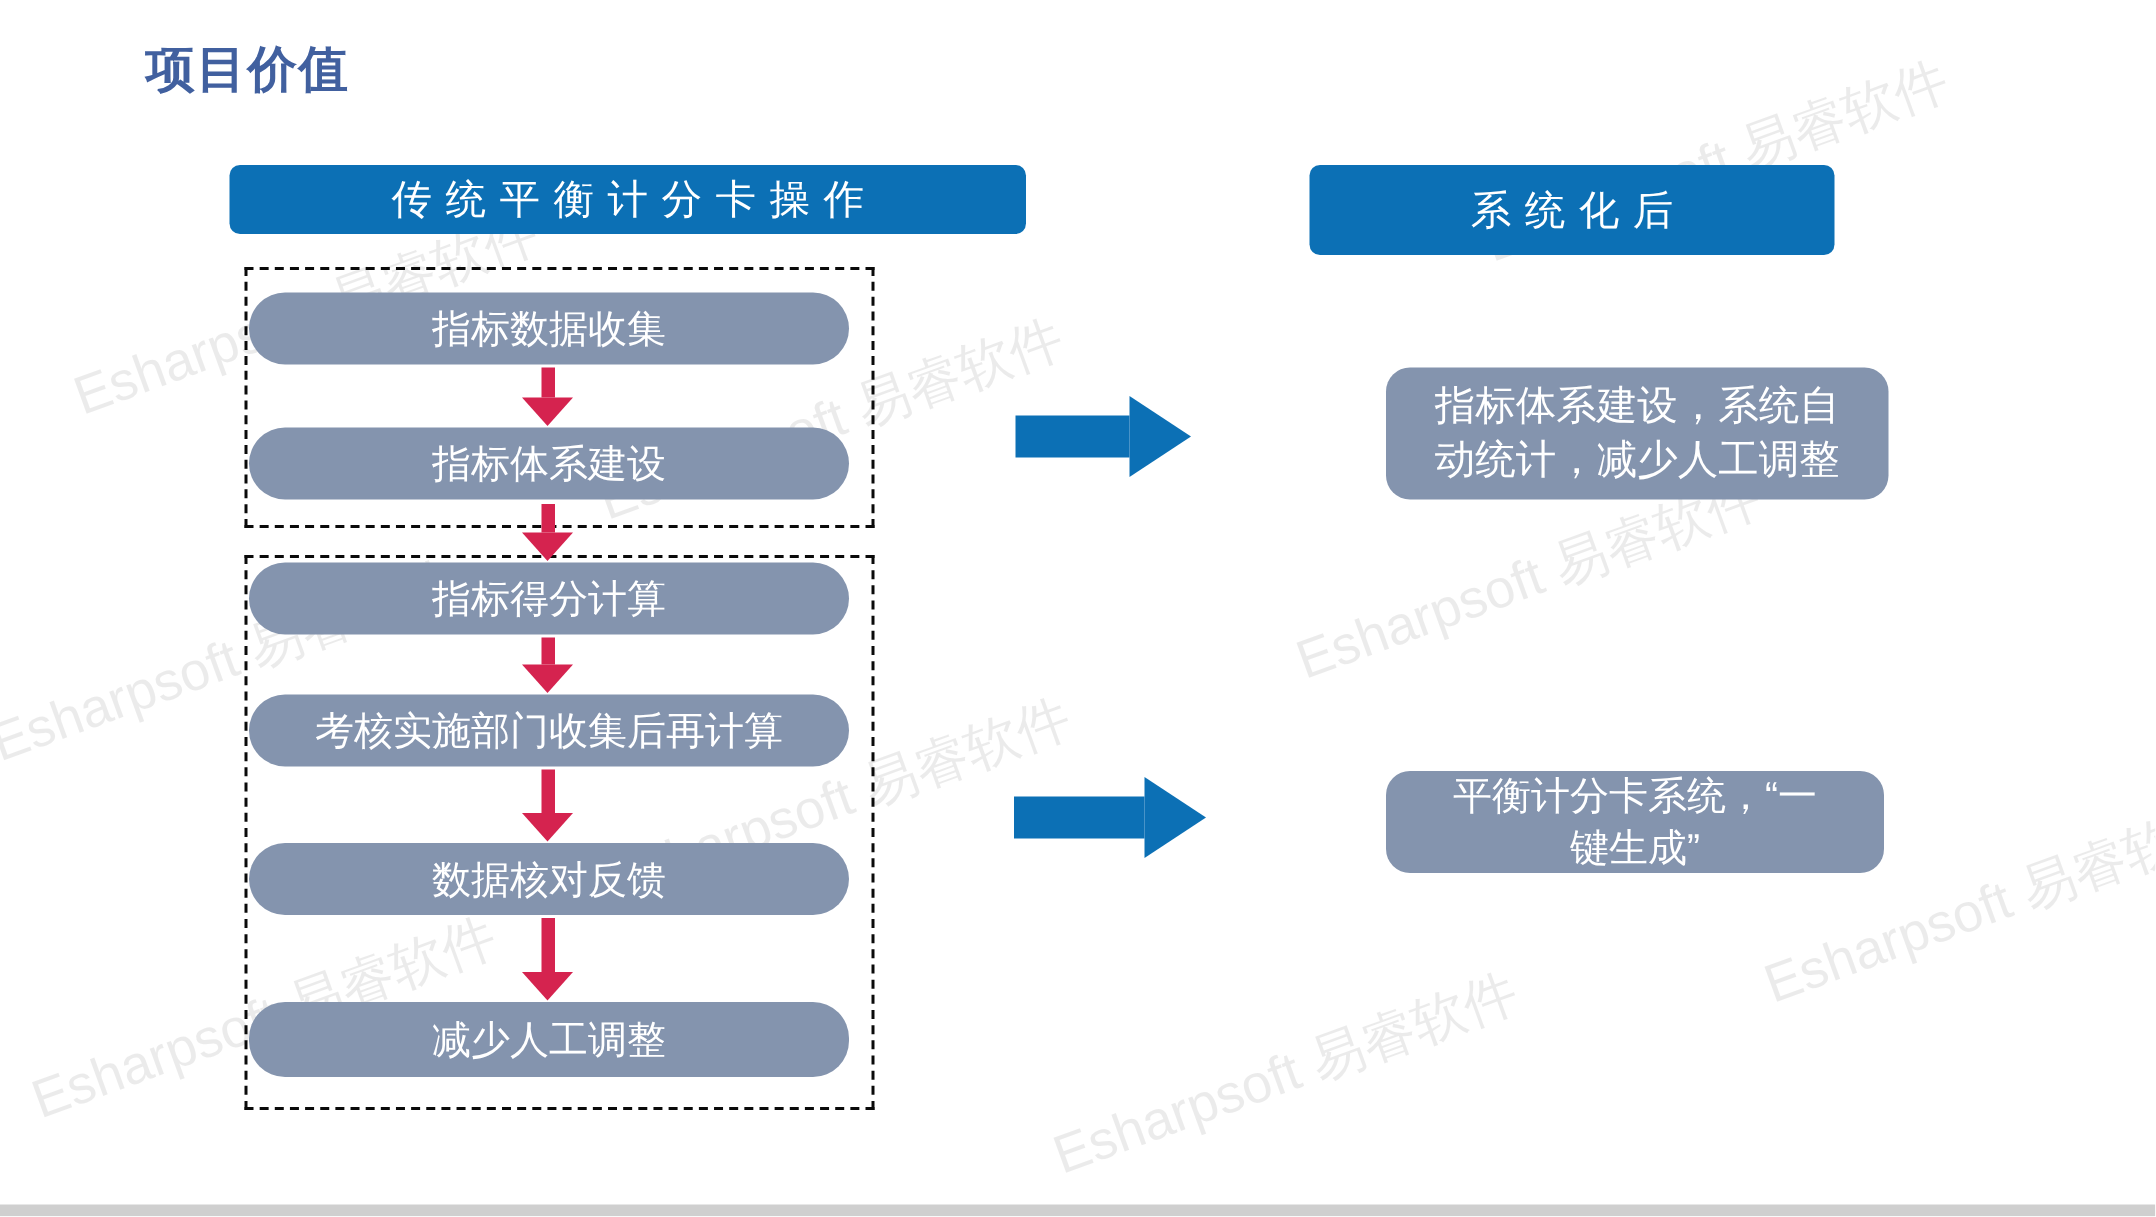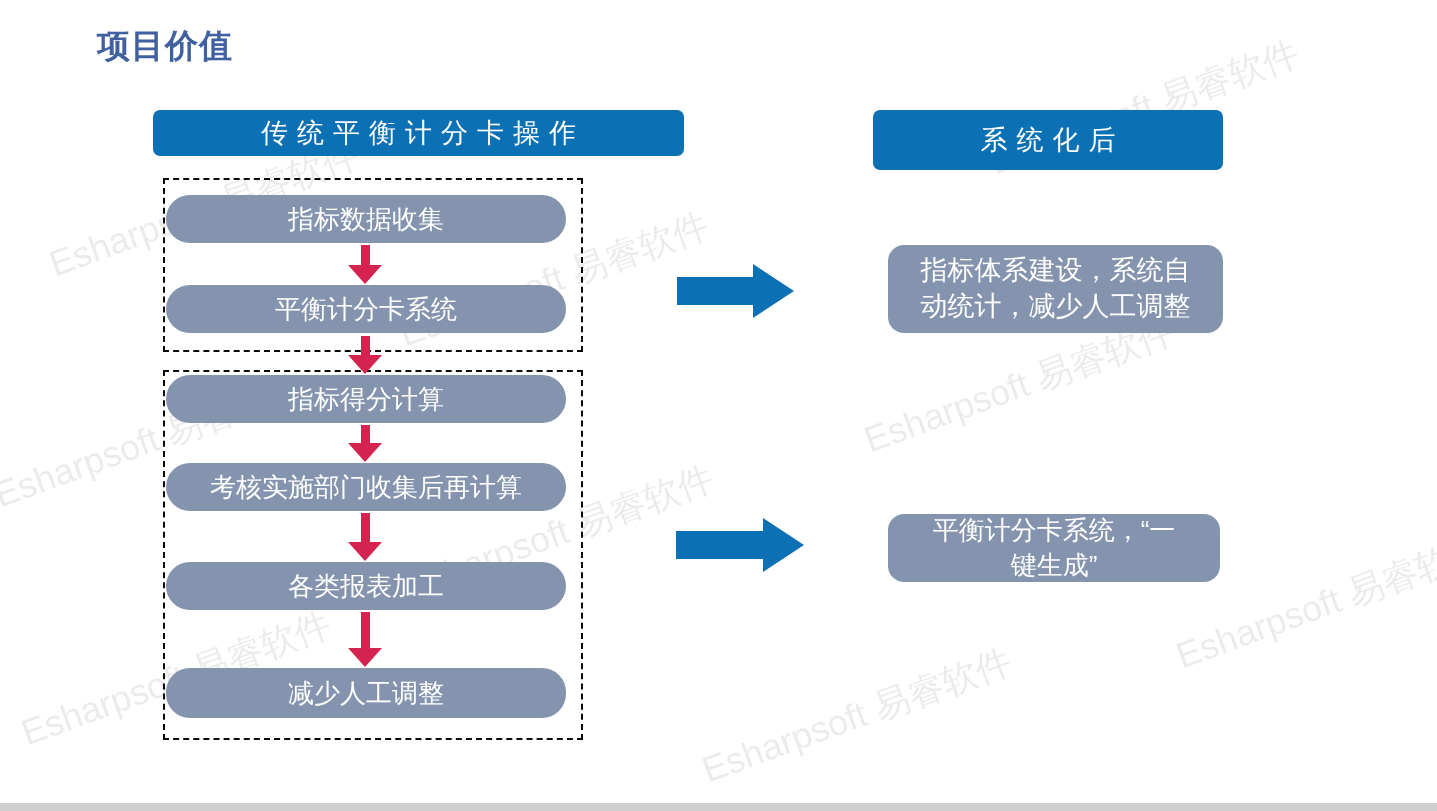--- a/index.html
+++ b/index.html
@@ -106,20 +106,21 @@
   .right-arrow.r1{left:676px;top:518px;}
   .right-arrow.r1 .rshaft{width:87px;}
   
   .result-box{
     position:absolute;z-index:2;
     background:var(--box-gray);
     color:#fff;font-size:27px;line-height:1.33;
     border-radius:16px;
     display:flex;flex-direction:column;align-items:center;justify-content:center;
     text-align:center;
+    margin-left:36px;
   }
   .result-box.r0{left:888px;top:245px;width:335px;height:88px;}
   .result-box.r1{left:888px;top:514px;width:332px;height:68px;font-size:26px;}
   .result-box span{display:block;white-space:nowrap;}
   
   .bottom-strip{
     position:absolute;left:0;top:803px;width:1437px;height:8px;
     background:#cfcfcf;z-index:4;
   }
 </style>
@@ -140,24 +141,24 @@
 
   <div class="page-title">项目价值</div>
 
   <div class="col-header left">传统平衡计分卡操作</div>
   <div class="col-header right">系统化后</div>
 
   <div class="dashed-group g1"></div>
   <div class="dashed-group g2"></div>
 
   <div class="step-box s0">指标数据收集</div>
-  <div class="step-box s1">平衡计分卡系统</div>
+  <div class="step-box s1">指标体系建设</div>
   <div class="step-box s2">指标得分计算</div>
   <div class="step-box s3">考核实施部门收集后再计算</div>
-  <div class="step-box s4">各类报表加工</div>
+  <div class="step-box s4">数据核对反馈</div>
   <div class="step-box s5">减少人工调整</div>
 
   <div class="down-arrow a0">
       <div class="shaft"></div>
       <div class="head"></div>
     </div>
   <div class="down-arrow a1">
       <div class="shaft"></div>
       <div class="head"></div>
     </div>

